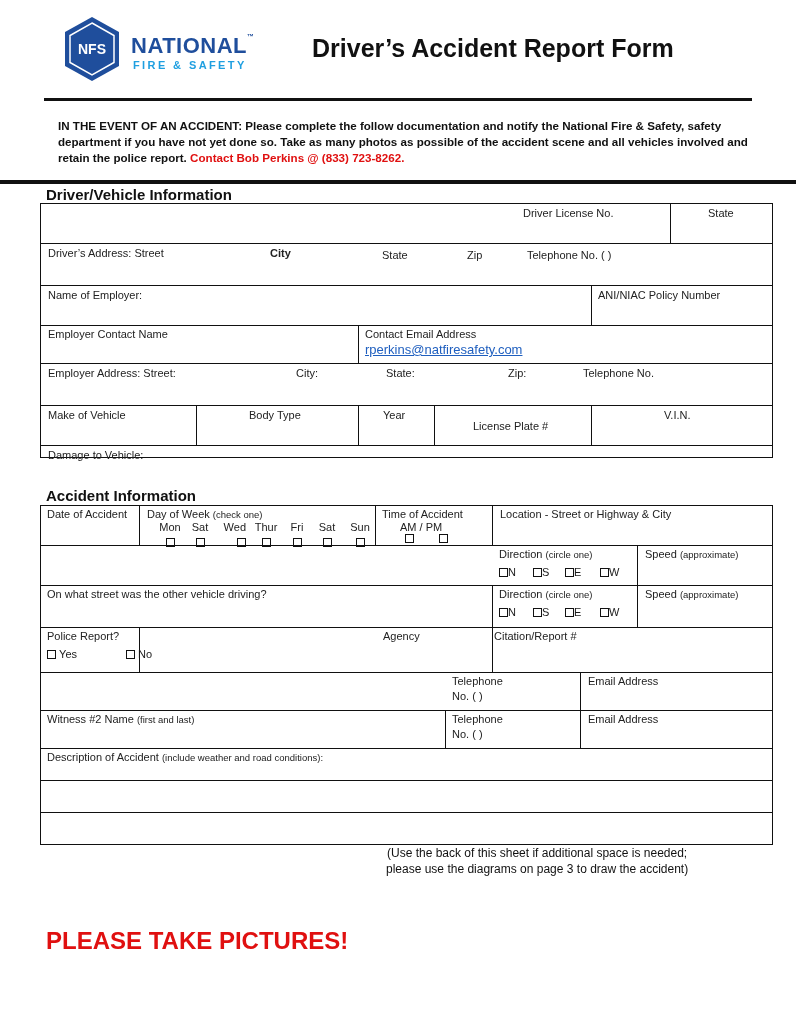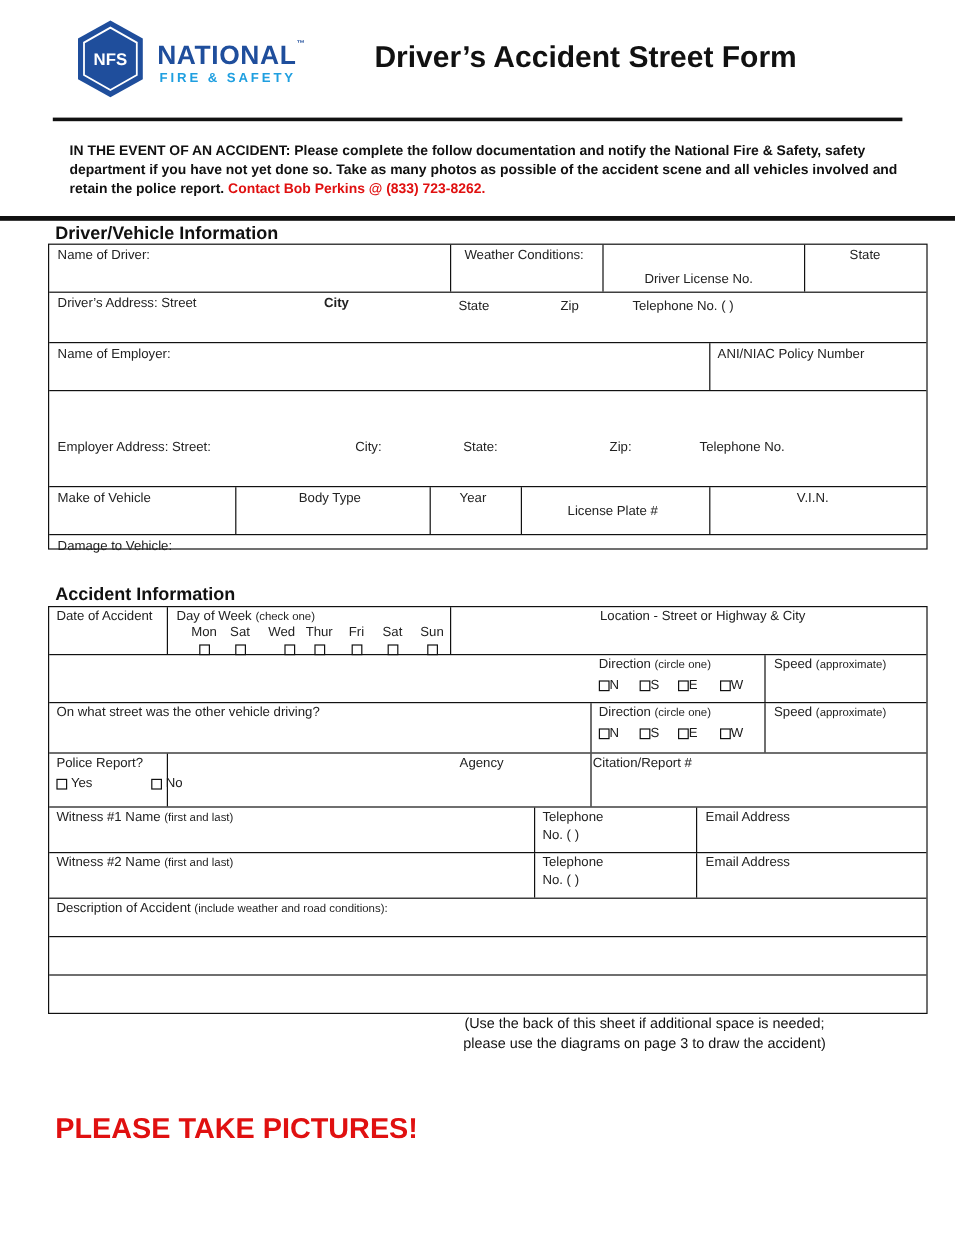--- a/index.html
+++ b/index.html
@@ -44,43 +44,37 @@
 <div class="logo">
   <svg class="logo-hex" viewBox="0 0 58 66">
     <polygon points="29,1 56,16 56,50 29,65 2,50 2,16" fill="#1f4e9c"></polygon>
     <polygon points="29,7 51,19.5 51,46.5 29,59 7,46.5 7,19.5" fill="none" stroke="#ffffff" stroke-width="1.5"></polygon>
     <text x="29" y="38" text-anchor="middle" font-family="Liberation Sans, sans-serif" font-size="14" font-weight="bold" fill="#ffffff">NFS</text>
   </svg>
   <div class="logo-text-main"><span>NATIONAL</span><span class="logo-text-tm">™</span></div>
   <div class="logo-text-sub">FIRE &amp; SAFETY</div>
 </div>
 
-<div class="title">Driver’s Accident Street Form</div>
+<div class="title">Driver’s Accident Report Form</div>
 <div class="title-rule"></div>
 
 <div class="intro">
   <span>IN THE EVENT OF AN ACCIDENT: Please complete the follow documentation and notify the National Fire &amp; Safety, safety department if you have not yet done so. Take as many photos as possible of the accident scene and all vehicles involved and retain the police report.</span>
   <span class="red">Contact Bob Perkins @ (833) 723-8262.</span>
 </div>
 
 <div class="thick-rule"></div>
 
 <div class="section-title" style="top:186px;">Driver/Vehicle Information</div>
 
 <div class="grid" style="top:203px; height:255px;">
 
   <div class="row" style="top:0; height:40px;">
-    <div class="cell" style="left:0; width:335px;">
-      <span class="lbl" style="left:7px; top:3px;">Name of Driver:</span>
-    </div>
-    <div class="cell" style="left:335px; width:127px;">
-      <span class="lbl" style="left:11px; top:3px;">Weather Conditions:</span>
-    </div>
     <div class="cell" style="left:462px; width:168px;">
-      <span class="lbl" style="left:34px; top:3px;margin-top:20px;">Driver License No.</span>
+      <span class="lbl" style="left:20px; top:3px;">Driver License No.</span>
     </div>
     <div class="cell noborder" style="left:630px; width:103px;">
       <span class="lbl" style="left:37px; top:3px;">State</span>
     </div>
   </div>
 
   <div class="row" style="top:40px; height:42px;">
     <span class="lbl" style="left:7px; top:3px;">Driver’s Address:  Street</span>
     <span class="lbl" style="left:229px; top:3px;font-weight:bold;">City</span>
     <span class="lbl" style="left:341px; top:5px;">State</span>
@@ -90,20 +84,29 @@
 
   <div class="row" style="top:82px; height:40px;">
     <div class="cell" style="left:0; width:551px;">
       <span class="lbl" style="left:7px; top:3px;">Name of Employer:</span>
     </div>
     <div class="cell noborder" style="left:551px; width:182px;">
       <span class="lbl" style="left:6px; top:3px;">ANI/NIAC Policy Number</span>
     </div>
   </div>
 
+  <div class="row" style="top:122px; height:38px;">
+    <div class="cell" style="left:0; width:318px;">
+      <span class="lbl" style="left:7px; top:2px;">Employer Contact Name</span>
+    </div>
+    <div class="cell noborder" style="left:318px; width:415px;">
+      <span class="lbl" style="left:6px; top:2px;">Contact Email Address</span>
+      <span class="link" style="left:6px; top:16px;">rperkins@natfiresafety.com</span>
+    </div>
+  </div>
 
   <div class="row" style="top:160px; height:42px;">
     <span class="lbl" style="left:7px; top:3px;">Employer Address:  Street:</span>
     <span class="lbl" style="left:255px; top:3px;">City:</span>
     <span class="lbl" style="left:345px; top:3px;">State:</span>
     <span class="lbl" style="left:467px; top:3px;">Zip:</span>
     <span class="lbl" style="left:542px; top:3px;">Telephone No.</span>
   </div>
 
   <div class="row" style="top:202px; height:40px;">
@@ -142,20 +145,26 @@
       <div style="position:absolute; left:16px; top:15px; width:220px; height:24px;">
         <div style="position:absolute; left:0; top:0; width:28px; text-align:center;"><div class="lbl" style="position:static;">Mon</div><span class="cb"></span></div>
         <div style="position:absolute; left:30px; top:0; width:28px; text-align:center;"><div class="lbl" style="position:static;">Sat</div><span class="cb"></span></div>
         <div style="position:absolute; left:62px; top:0; width:28px; text-align:right;"><div class="lbl" style="position:static;">Wed</div><span class="cb"></span></div>
         <div style="position:absolute; left:95px; top:0; width:30px; text-align:center;"><div class="lbl" style="position:static;">Thur</div><span class="cb"></span></div>
         <div style="position:absolute; left:127px; top:0; width:28px; text-align:center;"><div class="lbl" style="position:static;">Fri</div><span class="cb"></span></div>
         <div style="position:absolute; left:157px; top:0; width:28px; text-align:center;"><div class="lbl" style="position:static;">Sat</div><span class="cb"></span></div>
         <div style="position:absolute; left:190px; top:0; width:28px; text-align:center;"><div class="lbl" style="position:static;">Sun</div><span class="cb"></span></div>
       </div>
     </div>
+    <div class="cell" style="left:335px; width:117px;">
+      <span class="lbl" style="left:6px; top:2px;">Time of Accident</span>
+      <span class="lbl" style="left:24px; top:15px;">AM  /  PM</span>
+      <span class="cb" style="position:absolute; left:29px; top:28px;"></span>
+      <span class="cb" style="position:absolute; left:63px; top:28px;"></span>
+    </div>
     <div class="cell noborder" style="left:452px; width:281px;">
       <span class="lbl" style="left:7px; top:2px;">Location - Street or Highway &amp; City</span>
     </div>
   </div>
 
   <div class="row" style="top:40px; height:40px;">
     <div class="cell" style="left:452px; width:145px;">
       <span class="lbl" style="left:6px; top:2px;"><span>Direction</span> <small>(circle one)</small></span>
       <span class="cbwrap" style="left:6px; top:19px;"><span class="cb"></span><span>N</span></span>
       <span class="cbwrap" style="left:40px; top:19px;"><span class="cb"></span><span>S</span></span>
@@ -191,23 +200,20 @@
     </div>
     <div class="cell" style="left:335px; width:117px;">
       <span class="lbl" style="left:7px; top:2px;">Agency</span>
     </div>
     <div class="cell noborder" style="left:452px; width:281px;">
       <span class="lbl" style="left:1px; top:2px;">Citation/Report #</span>
     </div>
   </div>
 
   <div class="row" style="top:167px; height:38px;">
-    <div class="cell" style="left:0; width:405px;">
-      <span class="lbl" style="left:6px; top:2px;"><span>Witness #1 Name</span> <small>(first and last)</small></span>
-    </div>
     <div class="cell" style="left:405px; width:135px;">
       <span class="lbl" style="left:6px; top:2px;">Telephone</span>
       <span class="lbl" style="left:6px; top:17px;">No.  (    )</span>
     </div>
     <div class="cell noborder" style="left:540px; width:193px;">
       <span class="lbl" style="left:7px; top:2px;">Email Address</span>
     </div>
   </div>
 
   <div class="row" style="top:205px; height:38px;">

